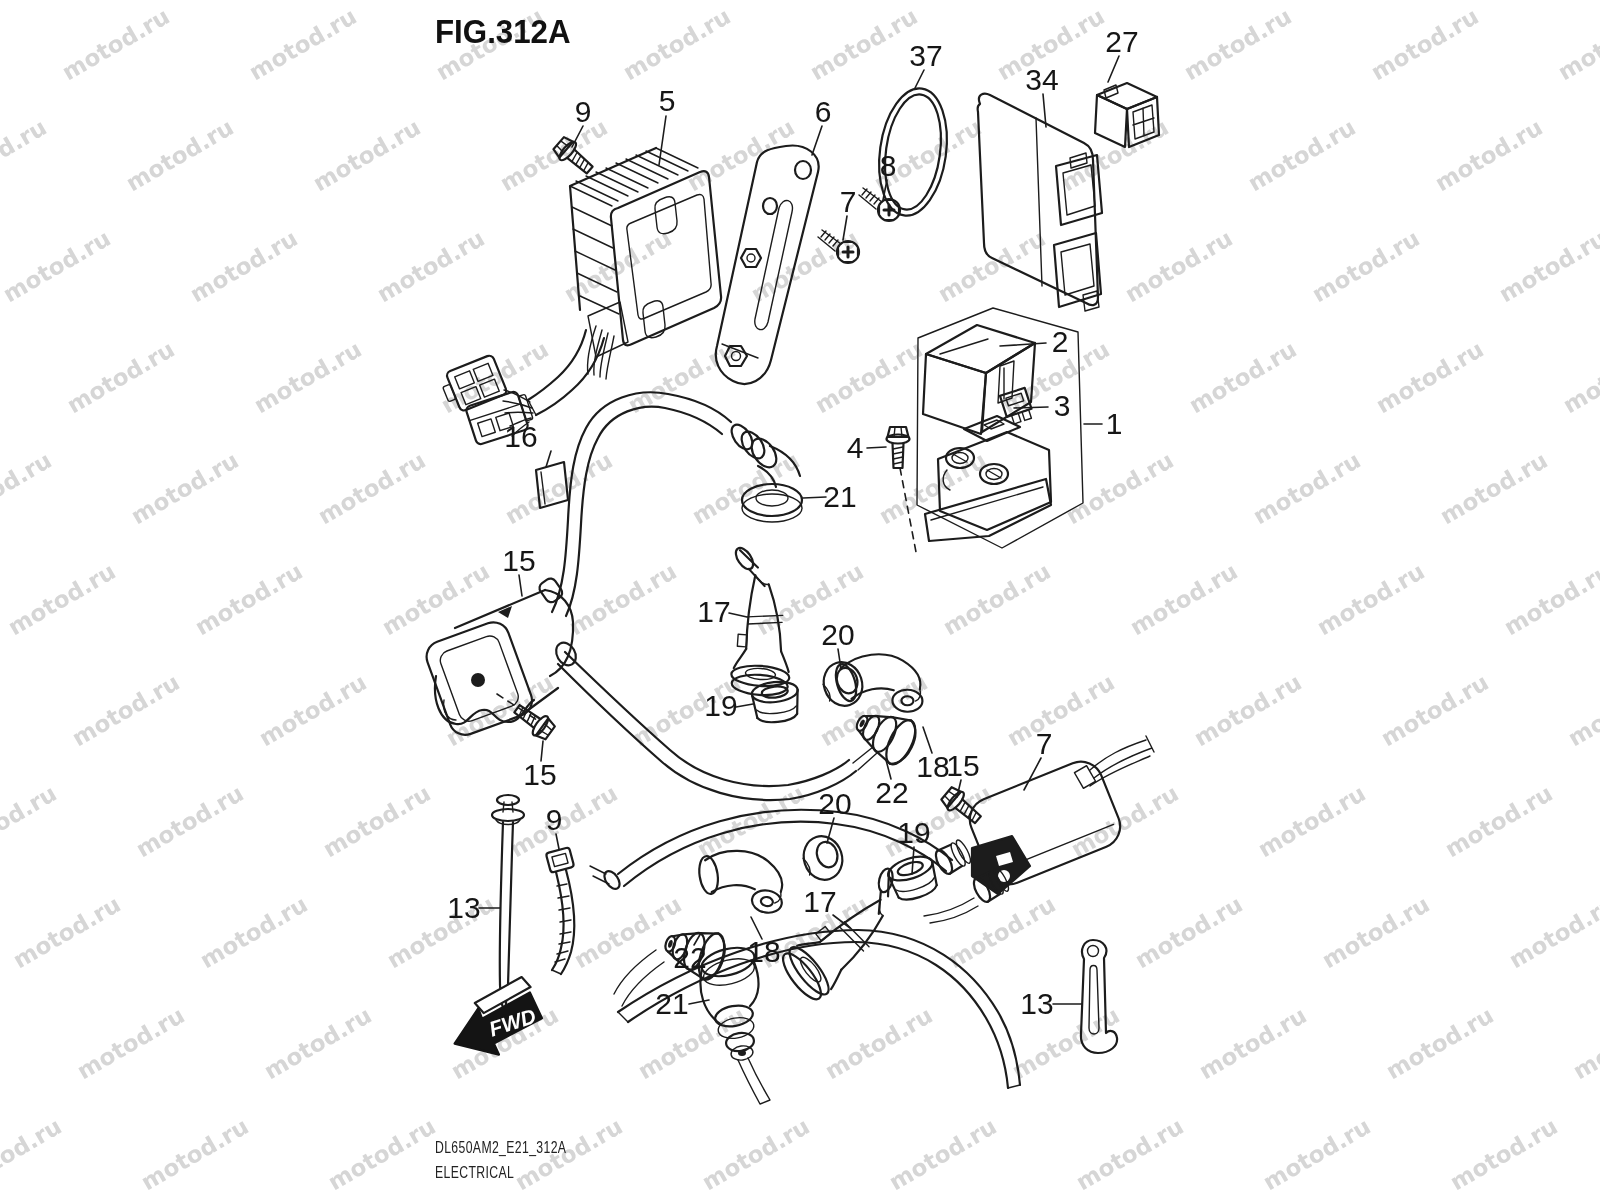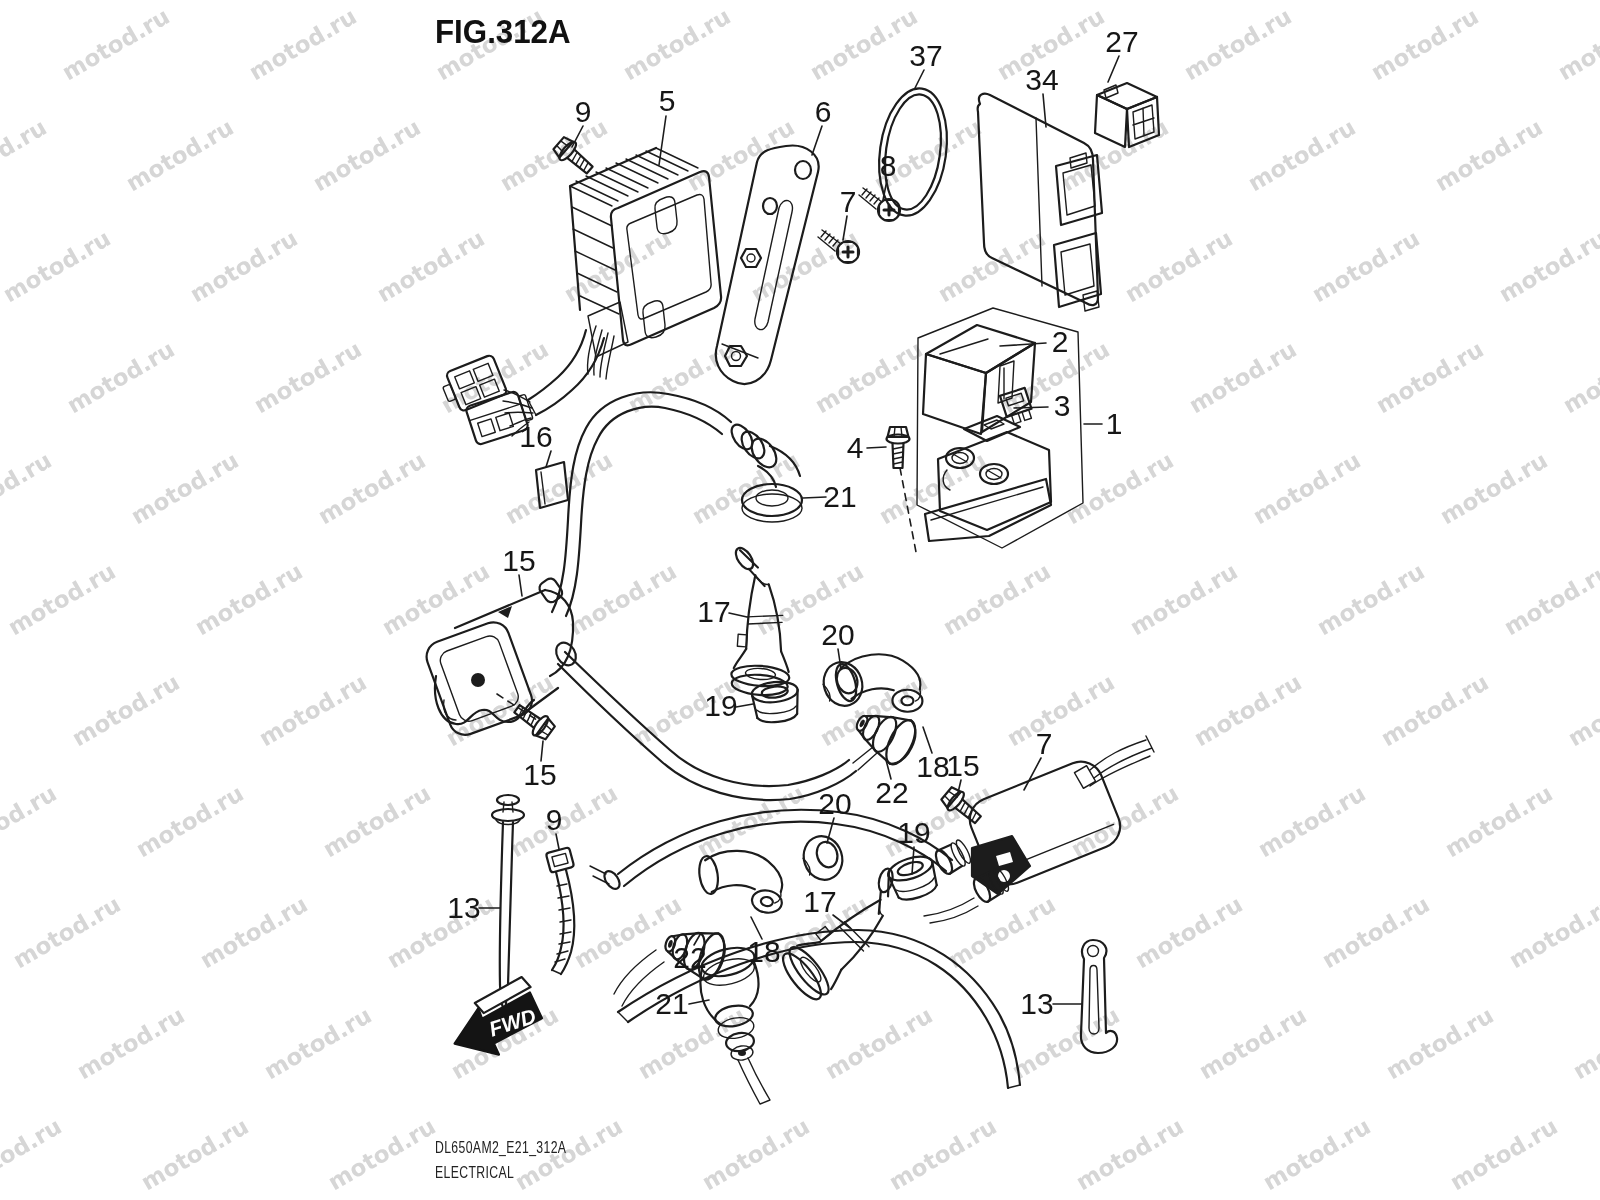--- a/index.html
+++ b/index.html
@@ -513,21 +513,21 @@
       <div class="plabel" style="left: 823px; top: 112px; color: rgb(22, 22, 22);">6</div>
       <div class="plabel" style="left: 888px; top: 166px; color: rgb(22, 22, 22);">8</div>
       <div class="plabel" style="left: 848px; top: 202px; color: rgb(22, 22, 22);">7</div>
       <div class="plabel" style="left: 926px; top: 56px; color: rgb(22, 22, 22);">37</div>
       <div class="plabel" style="left: 1042px; top: 80px; color: rgb(22, 22, 22);">34</div>
       <div class="plabel" style="left: 1122px; top: 42px; color: rgb(22, 22, 22);">27</div>
       <div class="plabel" style="left: 1060px; top: 342px; color: rgb(22, 22, 22);">2</div>
       <div class="plabel" style="left: 1062px; top: 406px; color: rgb(22, 22, 22);">3</div>
       <div class="plabel" style="left: 1114px; top: 424px; color: rgb(22, 22, 22);">1</div>
       <div class="plabel" style="left: 855px; top: 448px; color: rgb(22, 22, 22);">4</div>
-      <div class="plabel" style="left: 536px; top: 437px; color: rgb(22, 22, 22);">16</div>
+      <div class="plabel" style="left: 521px; top: 437px; color: rgb(22, 22, 22);">16</div>
       <div class="plabel" style="left: 840px; top: 497px; color: rgb(22, 22, 22);">21</div>
       <div class="plabel" style="left: 519px; top: 561px; color: rgb(22, 22, 22);">15</div>
       <div class="plabel" style="left: 714px; top: 612px; color: rgb(22, 22, 22);">17</div>
       <div class="plabel" style="left: 838px; top: 635px; color: rgb(22, 22, 22);">20</div>
       <div class="plabel" style="left: 721px; top: 706px; color: rgb(22, 22, 22);">19</div>
       <div class="plabel" style="left: 540px; top: 775px; color: rgb(22, 22, 22);">15</div>
       <div class="plabel" style="left: 892px; top: 793px; color: rgb(22, 22, 22);">22</div>
       <div class="plabel" style="left: 933px; top: 767px; color: rgb(22, 22, 22);">18</div>
       <div class="plabel" style="left: 963px; top: 766px; color: rgb(22, 22, 22);">15</div>
       <div class="plabel" style="left: 1044px; top: 744px; color: rgb(22, 22, 22);">7</div>

